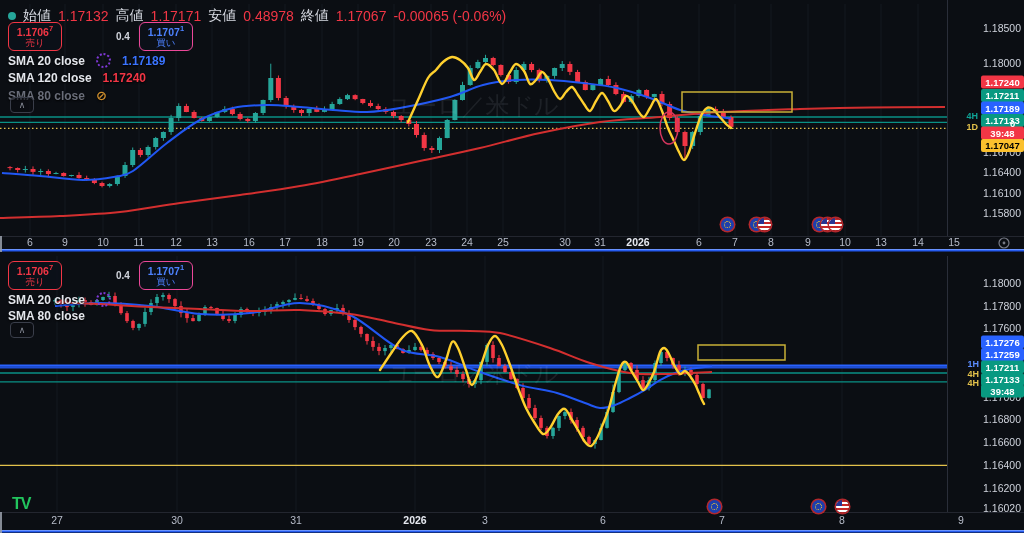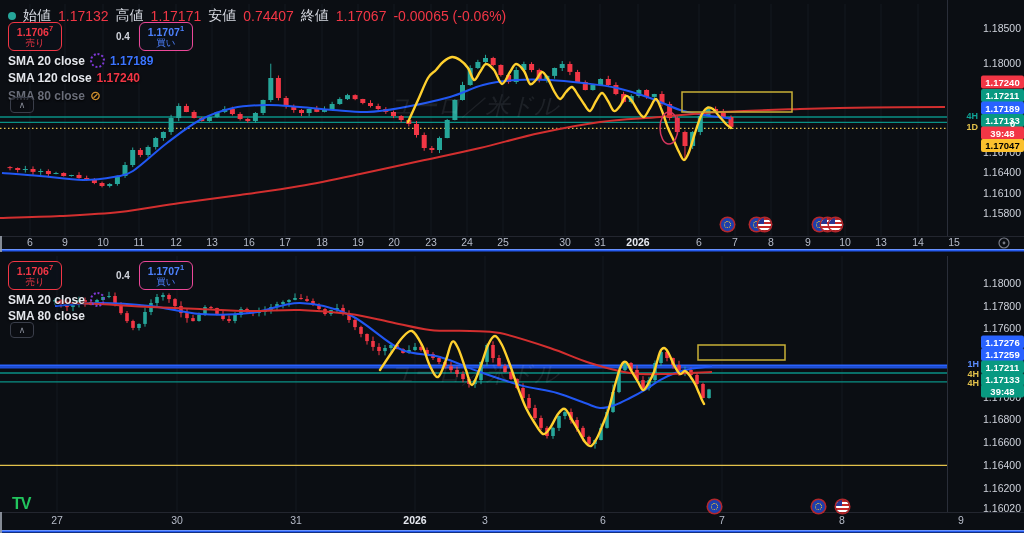--- a/index.html
+++ b/index.html
@@ -20,32 +20,32 @@
   .btnrow{position:absolute;left:8px;display:flex;align-items:center;gap:9px;}
   .tbtn{width:52px;height:27px;border-radius:6px;background:rgba(12,16,26,.85);
         display:flex;flex-direction:column;align-items:center;justify-content:center;
         line-height:1.05;cursor:pointer;}
   .tbtn .p{font-size:10.5px;font-weight:bold;}
   .tbtn .p sup{font-size:7.5px;}
   .tbtn .l{font-size:9.5px;}
   .sell{border:1px solid #f23645;color:#f23645;}
   .buy{border:1px solid #ec4899;color:#4d82ff;}
   .spread{font-size:10px;font-weight:bold;color:#d1d4dc;margin-left:45px;}
-  .ind{position:absolute;left:8px;display:flex;align-items:center;gap:5px;
+  .ind{position:absolute;left:8px;display:flex;align-items:center;gap:11px;
        font-size:12px;font-weight:bold;color:#e3e6ec;text-shadow:0 1px 2px #000;white-space:nowrap;}
   .ind .val{font-weight:bold;}
   .ind.muted{color:#696d79;}
   .spin{width:11px;height:11px;border:2px dotted #8039d8;border-radius:50%;display:inline-block;}
   .eyeoff{color:#cf8f2e;font-size:13px;font-weight:bold;}
   .chev{position:absolute;left:10px;width:22px;height:14px;border:1px solid #3a3e4a;border-radius:4px;
         color:#8a8e9a;font-size:9px;display:flex;align-items:center;justify-content:center;cursor:pointer;
         background:rgba(11,14,19,.6);}
   .wm{position:absolute;width:947px;text-align:center;color:rgba(195,203,219,.10);pointer-events:none;}
   .wm .l1{font-size:46px;font-weight:bold;letter-spacing:2px;}
-  .wm .l2{font-size:24px;margin-top:6px;font-style:italic;}
+  .wm .l2{font-size:24px;margin-top:6px;}
   .sep{position:absolute;left:0;width:1024px;height:3px;
        background:linear-gradient(180deg,#8fb0ff 0%,#2962ff 45%,#0d1c49 100%);}
   .evt{position:absolute;display:flex;}
   .flag{width:13px;height:13px;border-radius:50%;display:inline-block;position:relative;
         box-shadow:0 0 0 1.5px #b3282d;overflow:hidden;}
   .flag + .flag{margin-left:-5px;}
   .flag.eu{background:#1d3fae;}
   .flag.eu::after{content:"";position:absolute;inset:3px;border:1px dotted #ffd02e;border-radius:50%;}
   .flag.us{background:repeating-linear-gradient(180deg,#c62828 0 2px,#ffffff 2px 4px);}
   .flag.us::after{content:"";position:absolute;left:0;top:0;width:6px;height:6px;background:#283593;}
@@ -619,21 +619,21 @@
 
   <div class="ovl">
 
     <div class="ohlc">
       <span class="dot"></span>
       <span>始値</span>
         <span class="v">1.17132</span>
       <span>高値</span>
         <span class="v">1.17171</span>
       <span>安値</span>
-        <span class="v">0.74407</span>
+        <span class="v">0.48978</span>
       <span>終値</span>
         <span class="v">1.17067</span>
       <span class="v">-0.00065 (-0.06%)</span>
     </div>
 
     <div class="btnrow" style="top:22px">
       <div class="tbtn sell">
         <span class="p"><span>1.1706</span><sup>7</sup></span>
         <span class="l">売り</span>
       </div>

